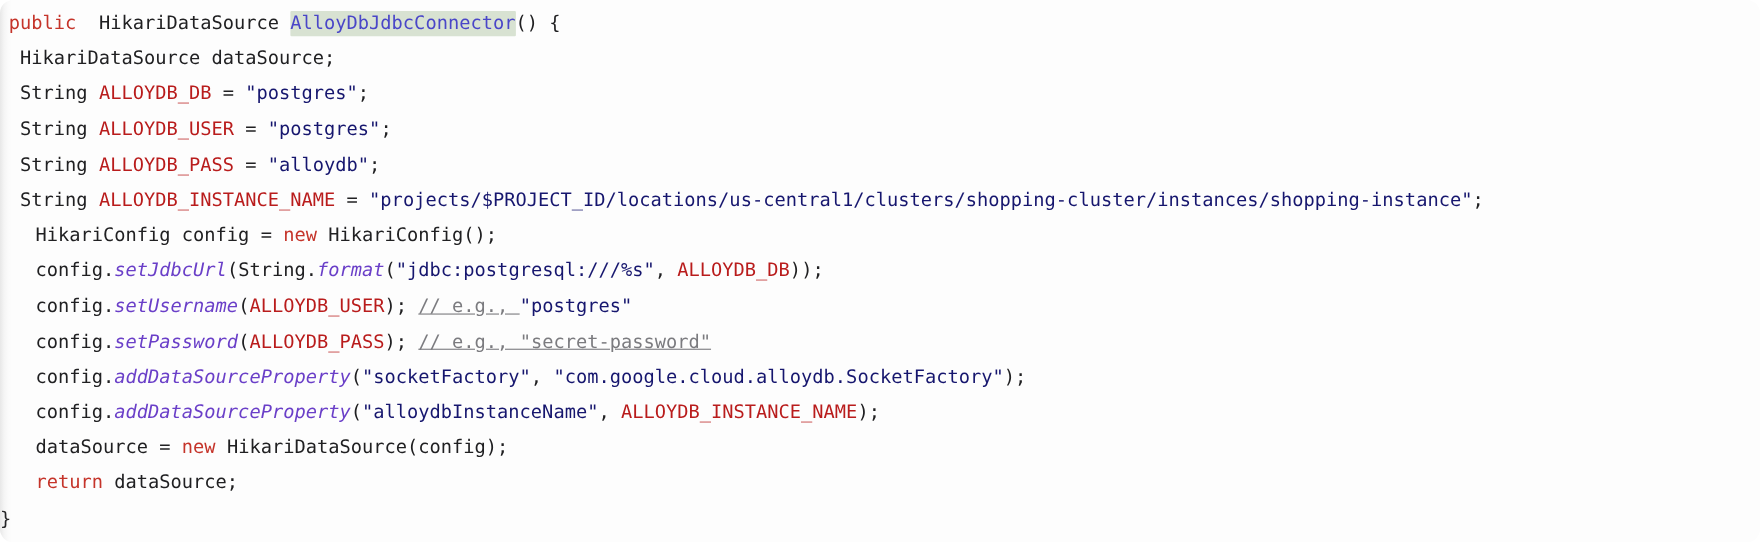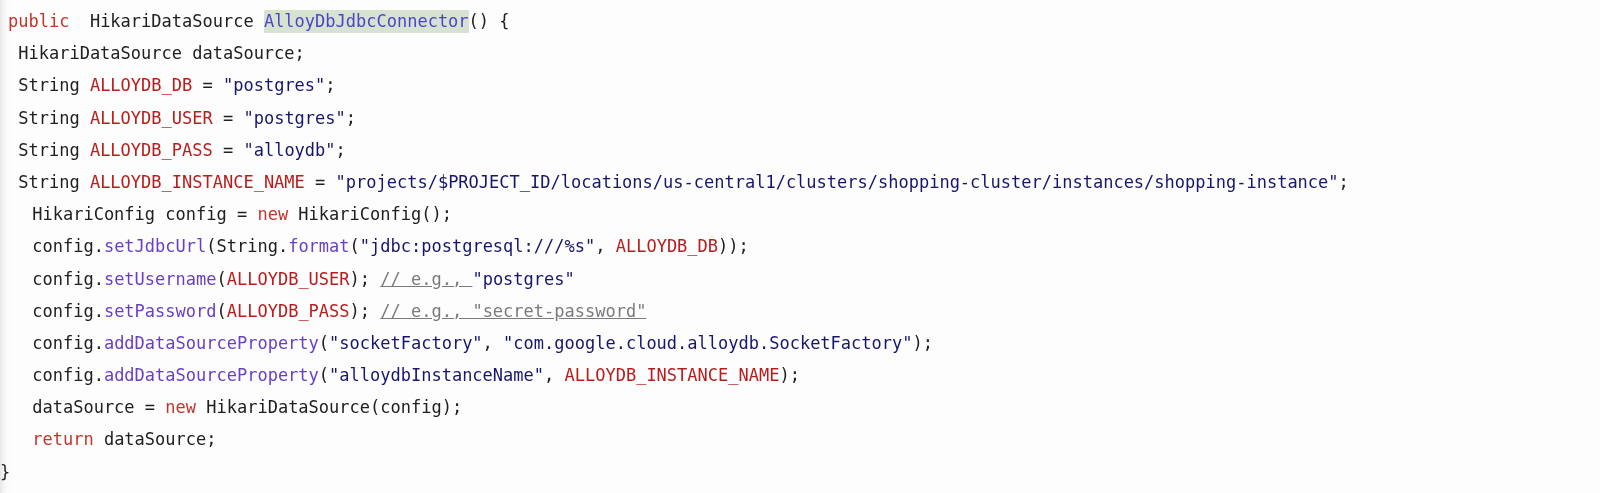--- a/index.html
+++ b/index.html
@@ -9,20 +9,21 @@
   }
   #code-block {
     position: relative;
     width: 1600px;
     height: 493px;
     background: #fdfdfd;
     overflow: hidden;
     font-family: "DejaVu Sans Mono", "Liberation Mono", monospace;
     font-size: 17px;
     line-height: 32.2px;
+    border-radius: 12px;
     -webkit-font-smoothing: antialiased;
   }
   
   #left-shadow {
     position: absolute;
     left: 0; top: 0;
     width: 11px; height: 100%;
     background: linear-gradient(to right,
                 rgba(120,120,120,0.16) 0%,
                 rgba(140,140,140,0.07) 35%,
@@ -39,21 +40,21 @@
   }
   .code-line {
     height: 32.2px;
     white-space: pre;
     color: #202022;
   }
   
   .tok-plain   { color: #202022; }
   .tok-kw      { color: #c5342a; }
   .tok-ident   { color: #b91c1c; }
-  .tok-method  { color: #6a3fc8; }
+  .tok-method  { color: #6a3fc8; font-style: italic; }
   .tok-string  { color: #16166e; }
   .tok-comment { color: #7b7b7f; text-decoration: underline; }
   .tok-hl {
     color: #4a46c8;
     background: #d8e2d2;
     border-radius: 1px;
     padding: 1px 0 2px 0;
   }
 </style>
 </head>

